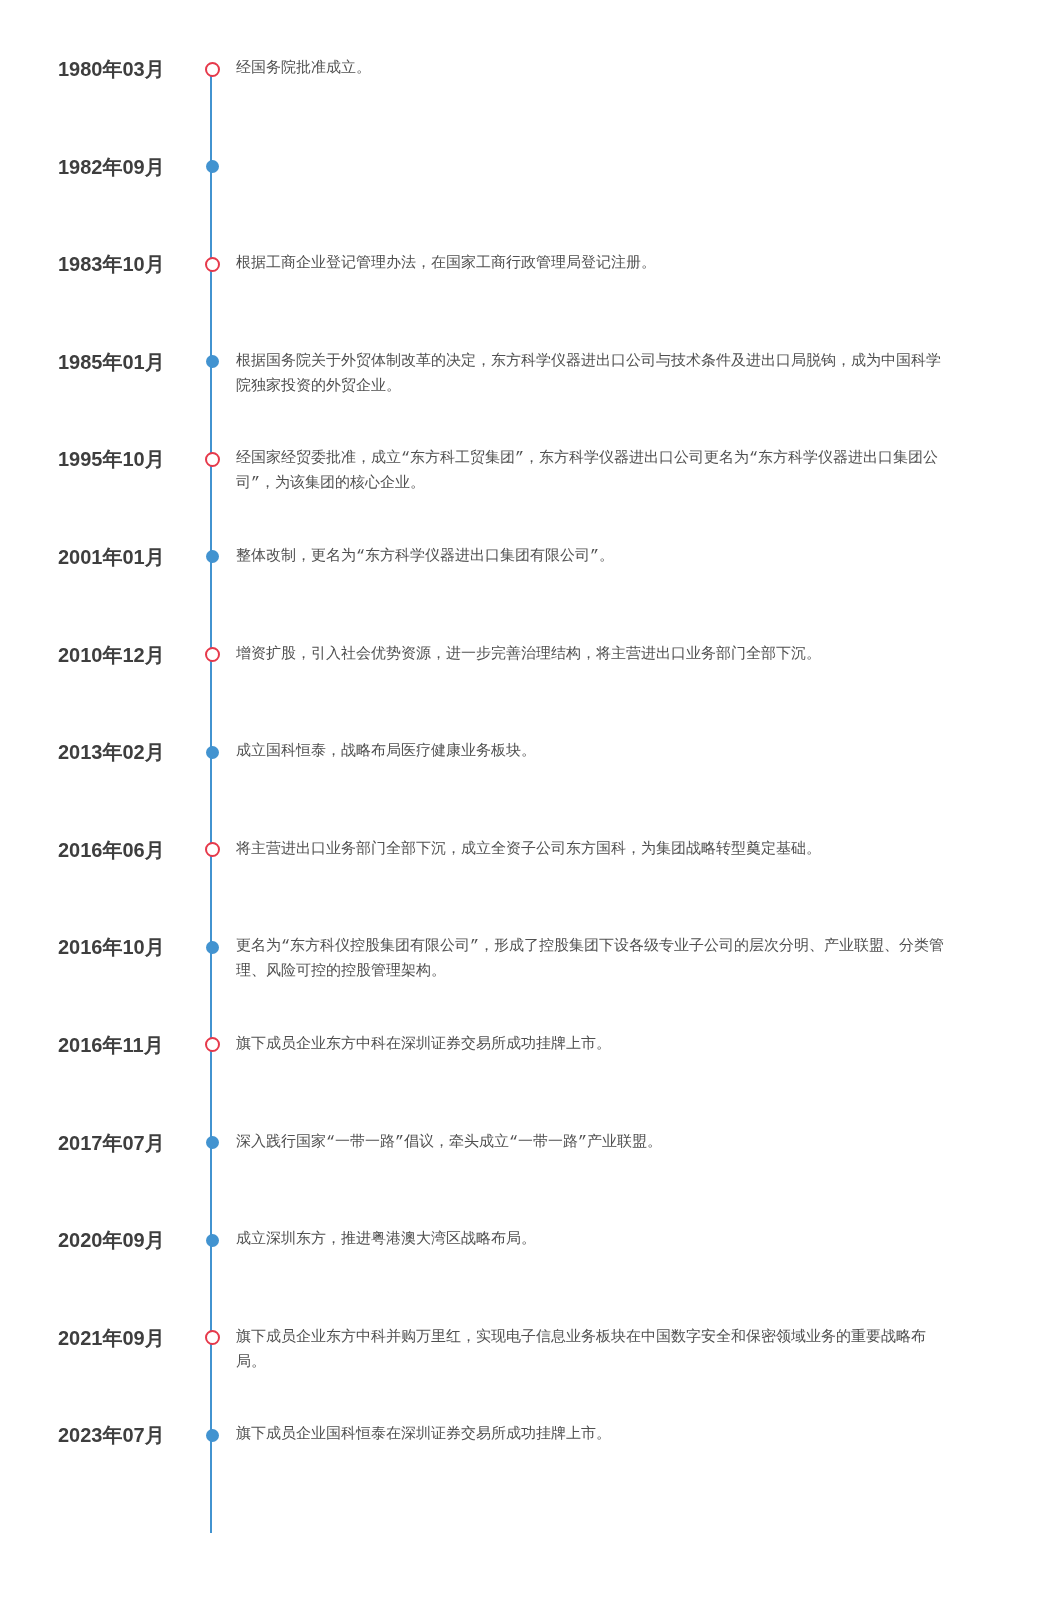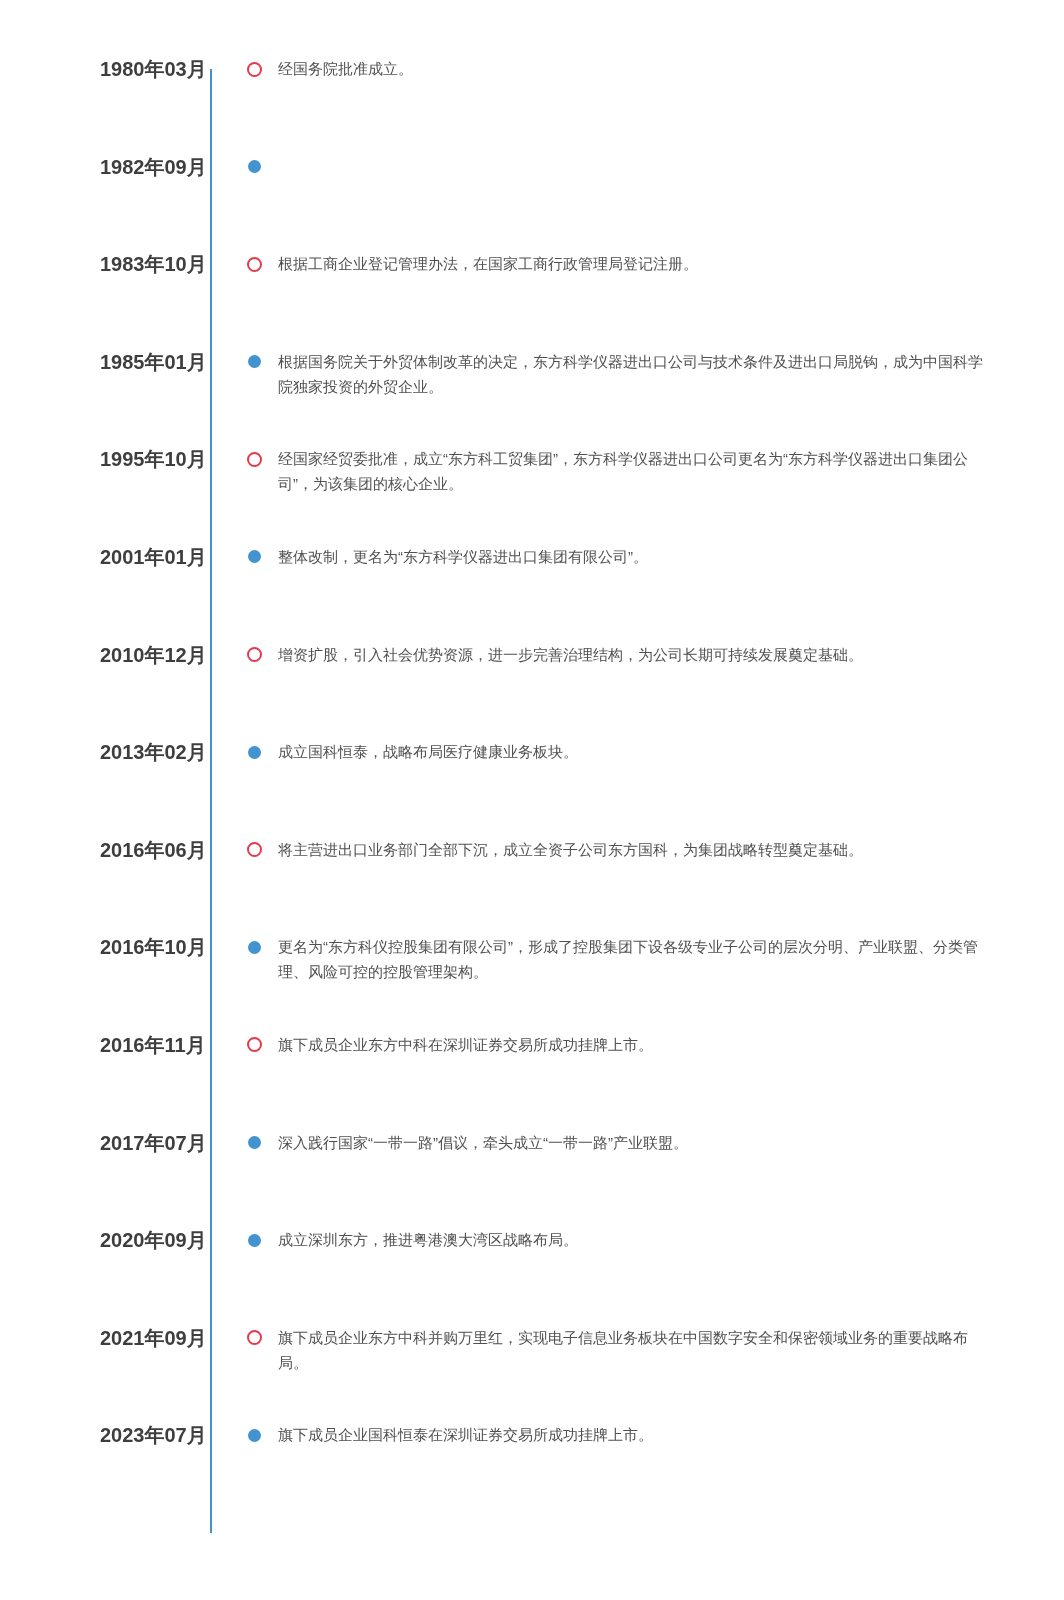--- a/index.html
+++ b/index.html
@@ -7,36 +7,36 @@
   html, body { margin:0; padding:0; }
   body {
     width:1064px; height:1600px; background:#ffffff; overflow:hidden;
     font-family:"Liberation Sans", sans-serif;
   }
   .timeline { position:relative; padding:56px 0 0 58px; width:1064px; }
   .timeline-line {
     position:absolute; left:210px; top:69px; width:2px;
     background:var(--blue); z-index:0;
   }
-  .row { display:flex; align-items:flex-start; height:97.6px;margin-left:42px; }
+  .row { display:flex; align-items:flex-start; height:97.6px; }
   .date {
     flex:0 0 142px; width:142px;
     font-size:20px; font-weight:bold; color:#3e3e3e; line-height:26px;
     white-space:nowrap;
   }
   .marker-box {
     flex:0 0 24px; width:24px; display:flex; justify-content:center;
     position:relative; z-index:1;
   }
   .dot { border-radius:50%; display:block; }
   .dot.filled { width:13px; height:13px; margin-top:6.5px; background:var(--blue); }
   .dot.hollow { width:15px; height:15px; margin-top:5.5px; border:2.5px solid var(--red); background:#ffffff; }
   .desc {
     margin-left:12px; width:712px;
-    font-size:15px; line-height:25px; color:#505050;
+    font-size:15px; line-height:25px; color:#505050;font-family:Liberation Mono, monospace;
   }
 </style>
 </head>
 <body>
 
 <div class="timeline">
   <div class="timeline-line" style="height: 1464px;"></div>
 <div class="row">
     <div class="date">1980年03月</div>
     <div class="marker-box">
@@ -76,21 +76,21 @@
     <div class="marker-box">
       <span class="dot filled"></span>
     </div>
     <div class="desc">整体改制，更名为“东方科学仪器进出口集团有限公司”。</div>
   </div>
     <div class="row">
     <div class="date">2010年12月</div>
     <div class="marker-box">
       <span class="dot hollow"></span>
     </div>
-    <div class="desc">增资扩股，引入社会优势资源，进一步完善治理结构，为公司长期可持续发展奠定基础。</div>
+    <div class="desc">增资扩股，引入社会优势资源，进一步完善治理结构，将主营进出口业务部门全部下沉。</div>
   </div>
     <div class="row">
     <div class="date">2013年02月</div>
     <div class="marker-box">
       <span class="dot filled"></span>
     </div>
     <div class="desc">成立国科恒泰，战略布局医疗健康业务板块。</div>
   </div>
     <div class="row">
     <div class="date">2016年06月</div>

